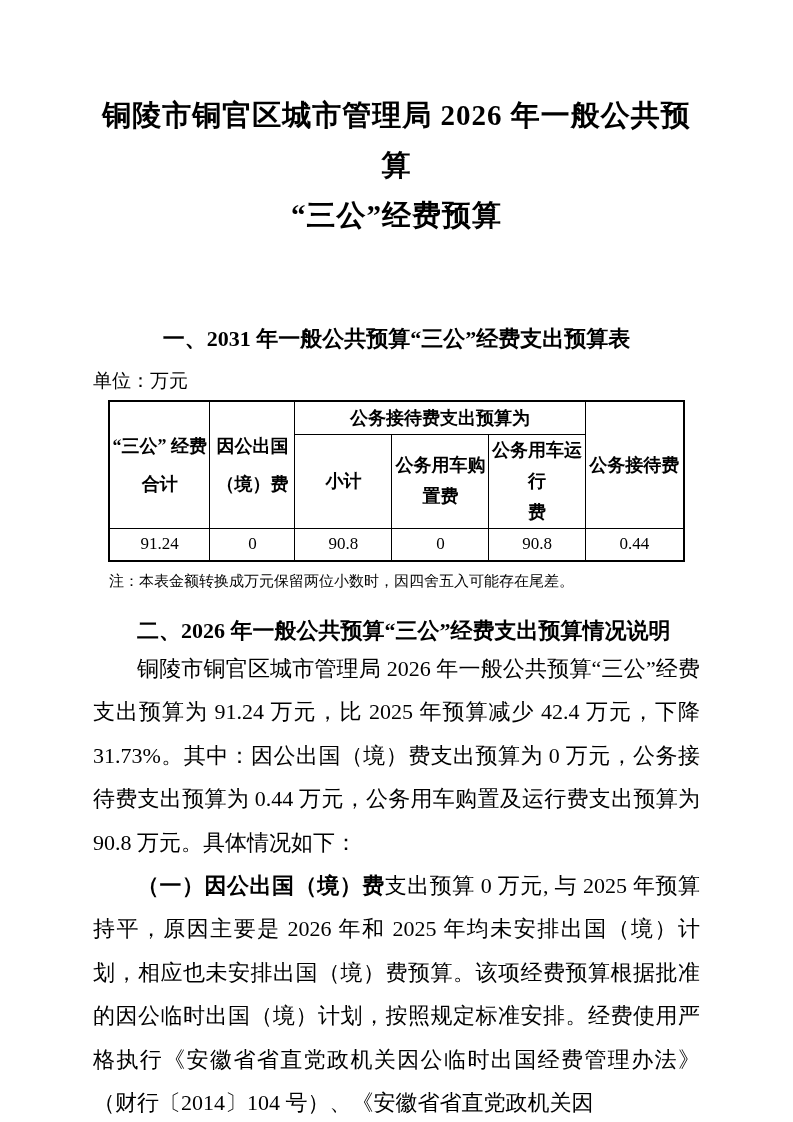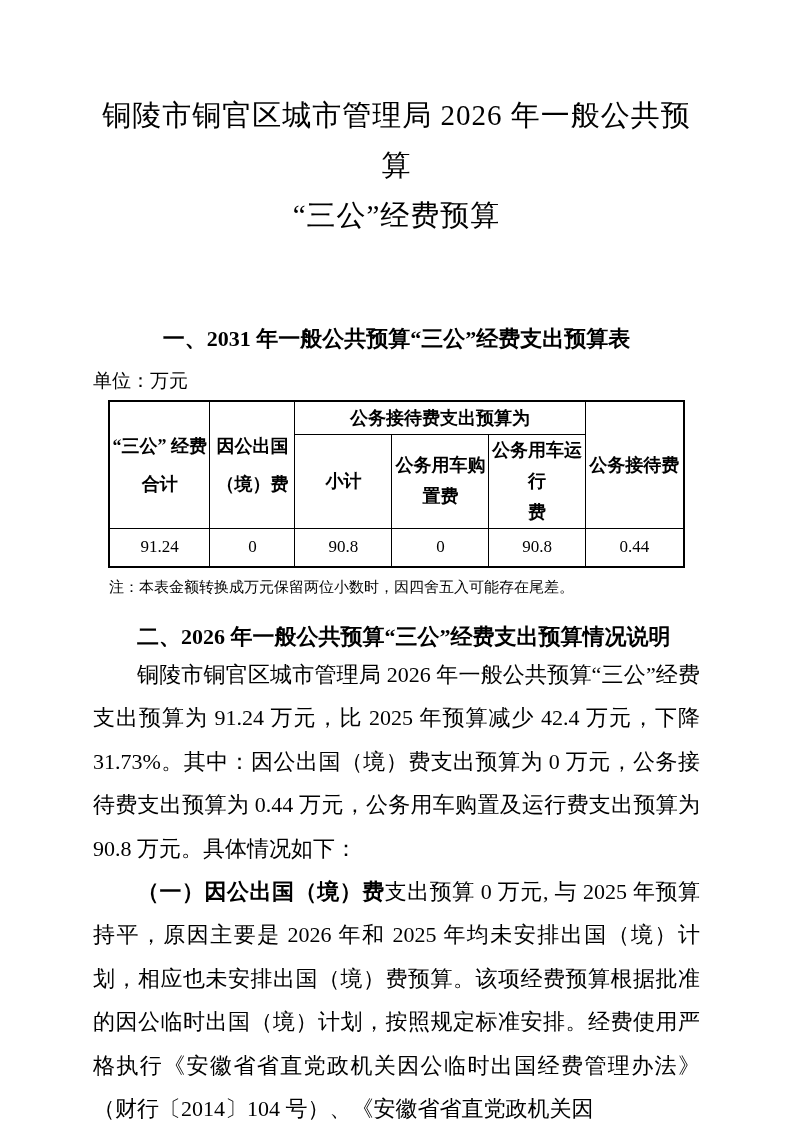--- a/index.html
+++ b/index.html
@@ -14,21 +14,21 @@
   .page {
     position: relative;
     width: 793px;
     height: 1122px;
     padding: 0 93px;
   }
   .doc-title {
     margin-top: 90px;
     text-align: center;
     font-size: 29px;
-    font-weight: normal;
+    font-weight: bold;
     line-height: 50px;
     letter-spacing: 1px;
   }
   .section-heading-1 {
     margin-top: 84px;
     text-align: center;
     font-size: 22px;
     font-weight: bold;
     line-height: 30px;
   }
@@ -51,21 +51,21 @@
     border: 1px solid #000;
     text-align: center;
     vertical-align: middle;
     font-weight: bold;
     font-size: 18px;
     white-space: pre-line;
     padding: 0 2px;
   }
   tr.hdr-row-1 { height: 33px; }
   tr.hdr-row-2 { height: 62px; }
-  tr.data-row  { height: 39px; }
+  tr.data-row  { height: 33px; }
   th.tall { line-height: 38px; }
   tr.hdr-row-2 th { line-height: 31px; }
   table.budget-table td.val {
     font-weight: normal;
     font-size: 17px;
   }
   .table-note {
     margin: 9px 0 0 16px;
     font-size: 15px;
     line-height: 20px;

